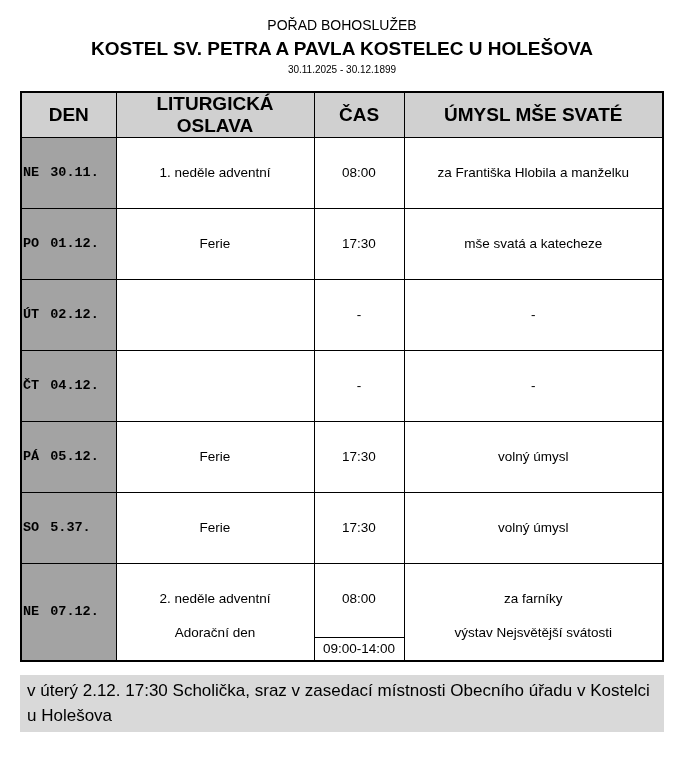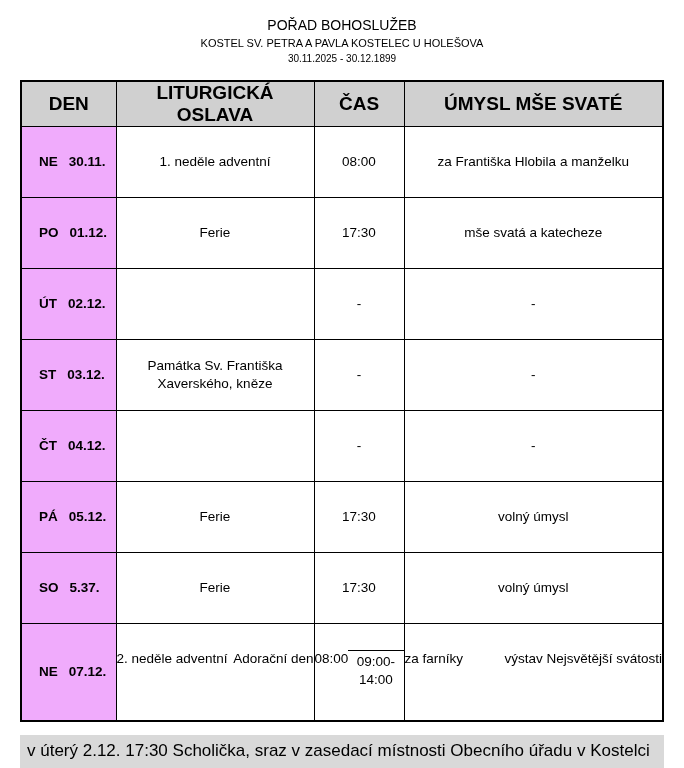--- a/index.html
+++ b/index.html
@@ -17,22 +17,22 @@
     overflow: hidden;
     background: #ffffff;
   }
   .title-block { text-align: center; }
   .doc-title {
     font-size: 14px;
     font-weight: normal;
     line-height: 1.4;
   }
   .doc-subtitle {
-    font-size: 11px;
-    font-weight: normal;
+    font-size: 19px;
+    font-weight: bold;
     line-height: 1.4;
   }
   .doc-daterange {
     font-size: 10px;
     line-height: 1.5;
   }
   table.schedule {
     margin-top: 14px;
     width: 100%;
     border-collapse: collapse;
@@ -55,38 +55,39 @@
   col.c-time { width: 90px; }
   td {
     font-size: 13.5px;
     text-align: center;
     vertical-align: middle;
     padding: 2px 4px;
     height: 66px;
     line-height: 1.35;
   }
   td.day-cell {
-    background: #f0abfc;
+    background: #a3a3a3;
     font-weight: bold;
     text-align: left;
-    padding-left: 17px;
+    padding-left: 1px;
+    font-family: Liberation Mono, monospace;
   }
   .day-wrap { display: flex; gap: 11px; }
   tr.last-row td { height: 92px; }
   tr.last-row td.stack-cell { padding: 0; vertical-align: top; }
   .stack {
     display: flex;
-    flex-direction: row;
+    flex-direction: column;
     justify-content: space-between;
     height: 96px;
     box-sizing: border-box;
     padding-top: 26px;
   }
   .stack .line1 { }
-  .stack .line2 { padding-bottom: 3px; }
+  .stack .line2 { padding-bottom: 18px; }
   .stack.time-stack .line2 {
     border-top: 1px solid #000000;
     padding-top: 2px;
     padding-bottom: 2px;
   }
   .note {
     margin-top: 13px;
     background: #d9d9d9;
     font-size: 17px;
     line-height: 1.45;
@@ -150,31 +151,20 @@
               <span>02.12.</span>
             </span>
         </td>
         <td></td>
         <td>-</td>
         <td>-</td>
       </tr>
       <tr>
         <td class="day-cell">
           <span class="day-wrap">
-              <span>ST</span>
-              <span>03.12.</span>
-            </span>
-        </td>
-        <td>Památka Sv. Františka Xaverského, kněze</td>
-        <td>-</td>
-        <td>-</td>
-      </tr>
-      <tr>
-        <td class="day-cell">
-          <span class="day-wrap">
               <span>ČT</span>
               <span>04.12.</span>
             </span>
         </td>
         <td></td>
         <td>-</td>
         <td>-</td>
       </tr>
       <tr>
         <td class="day-cell">

